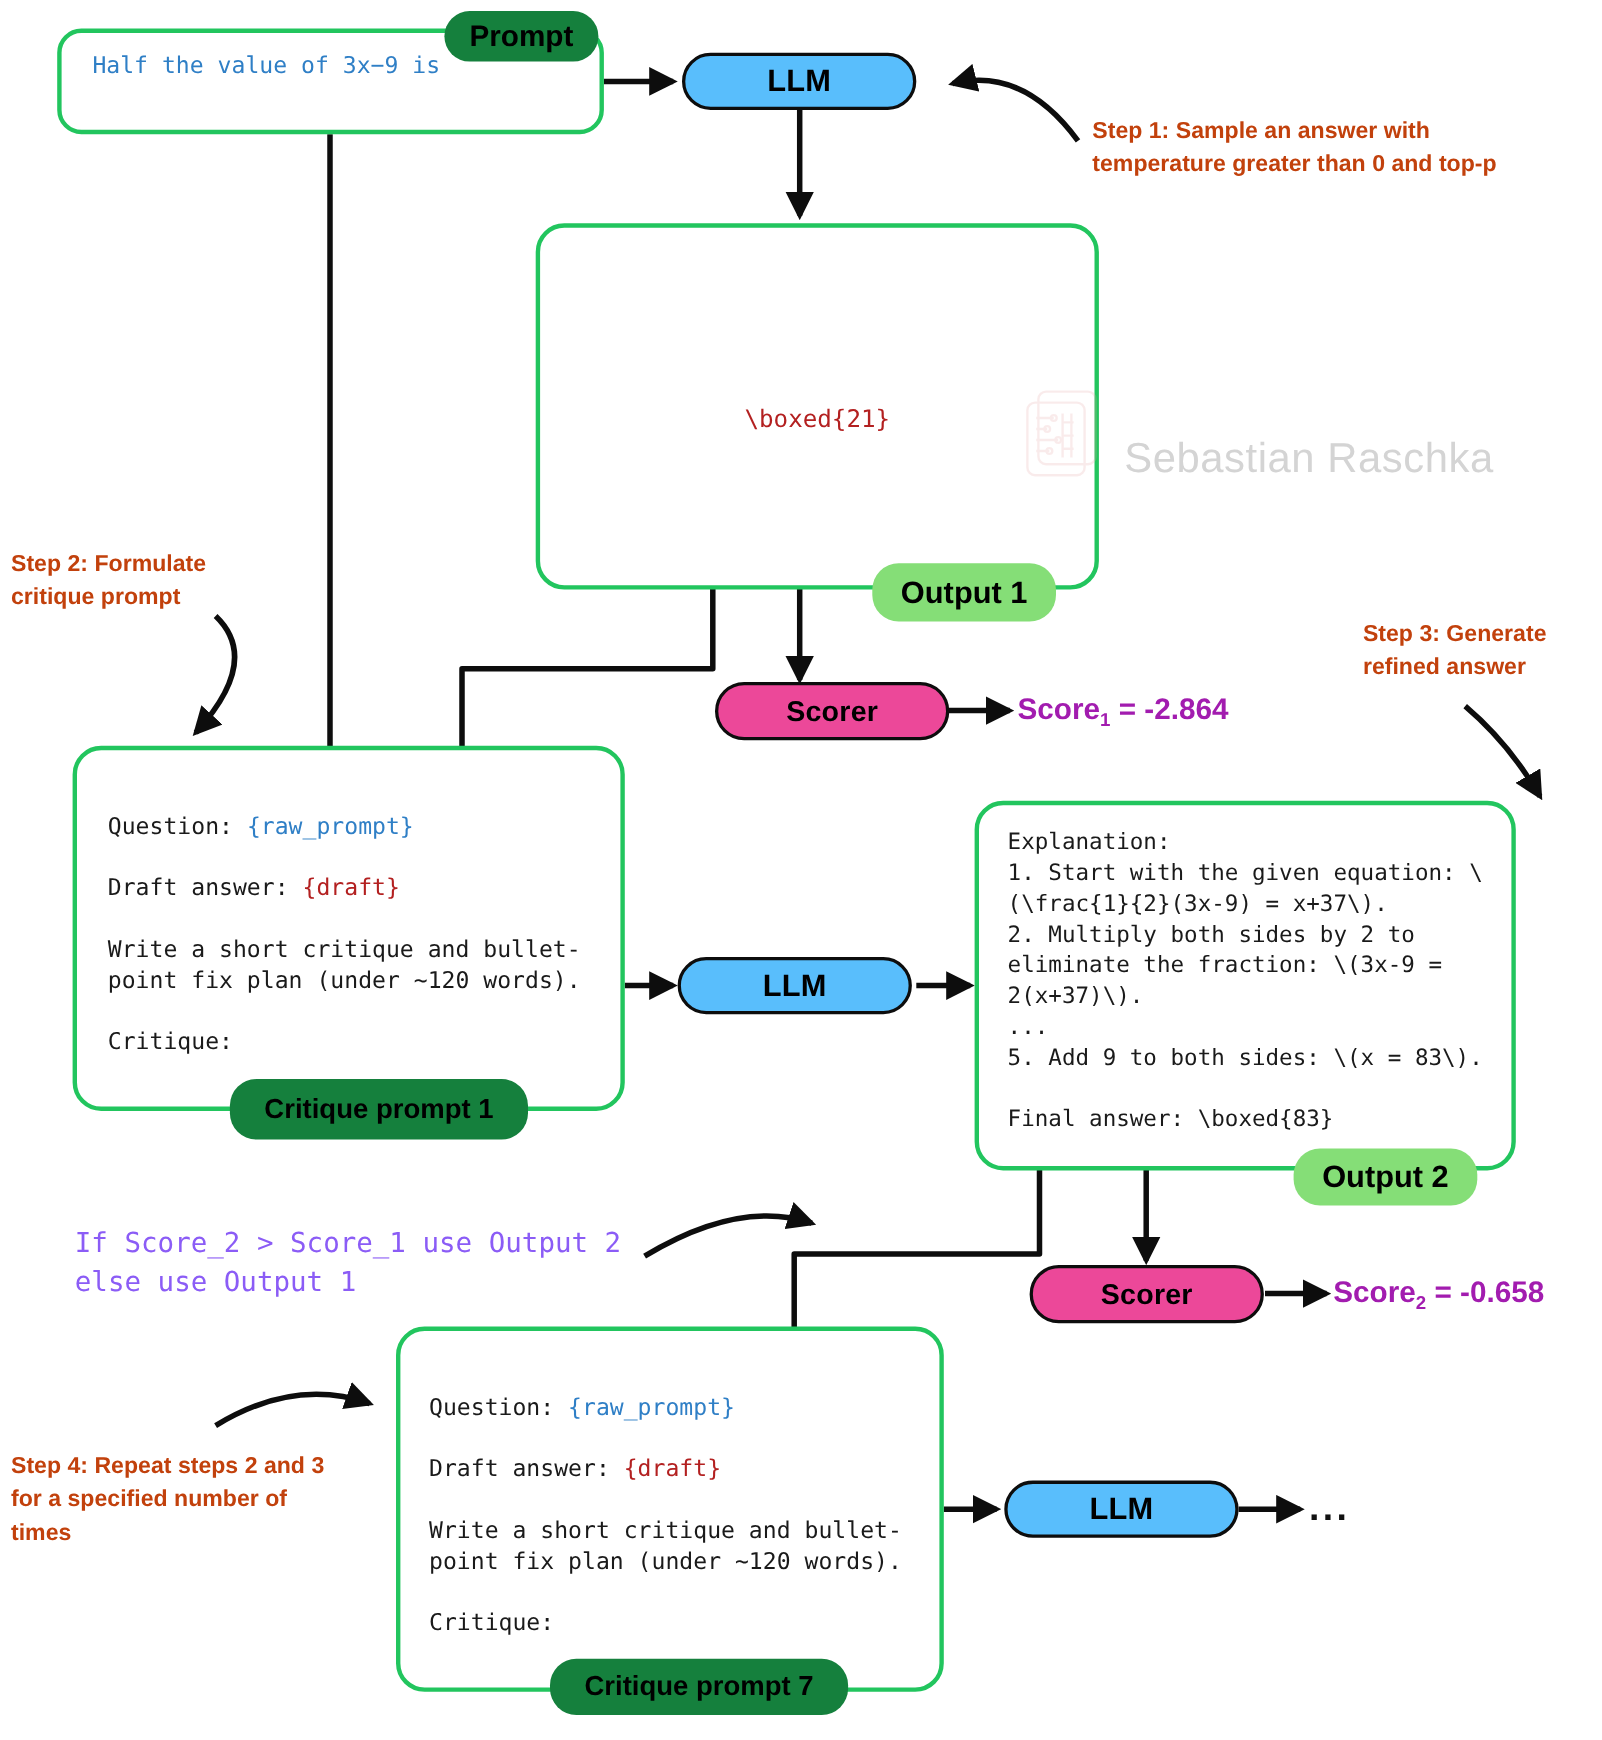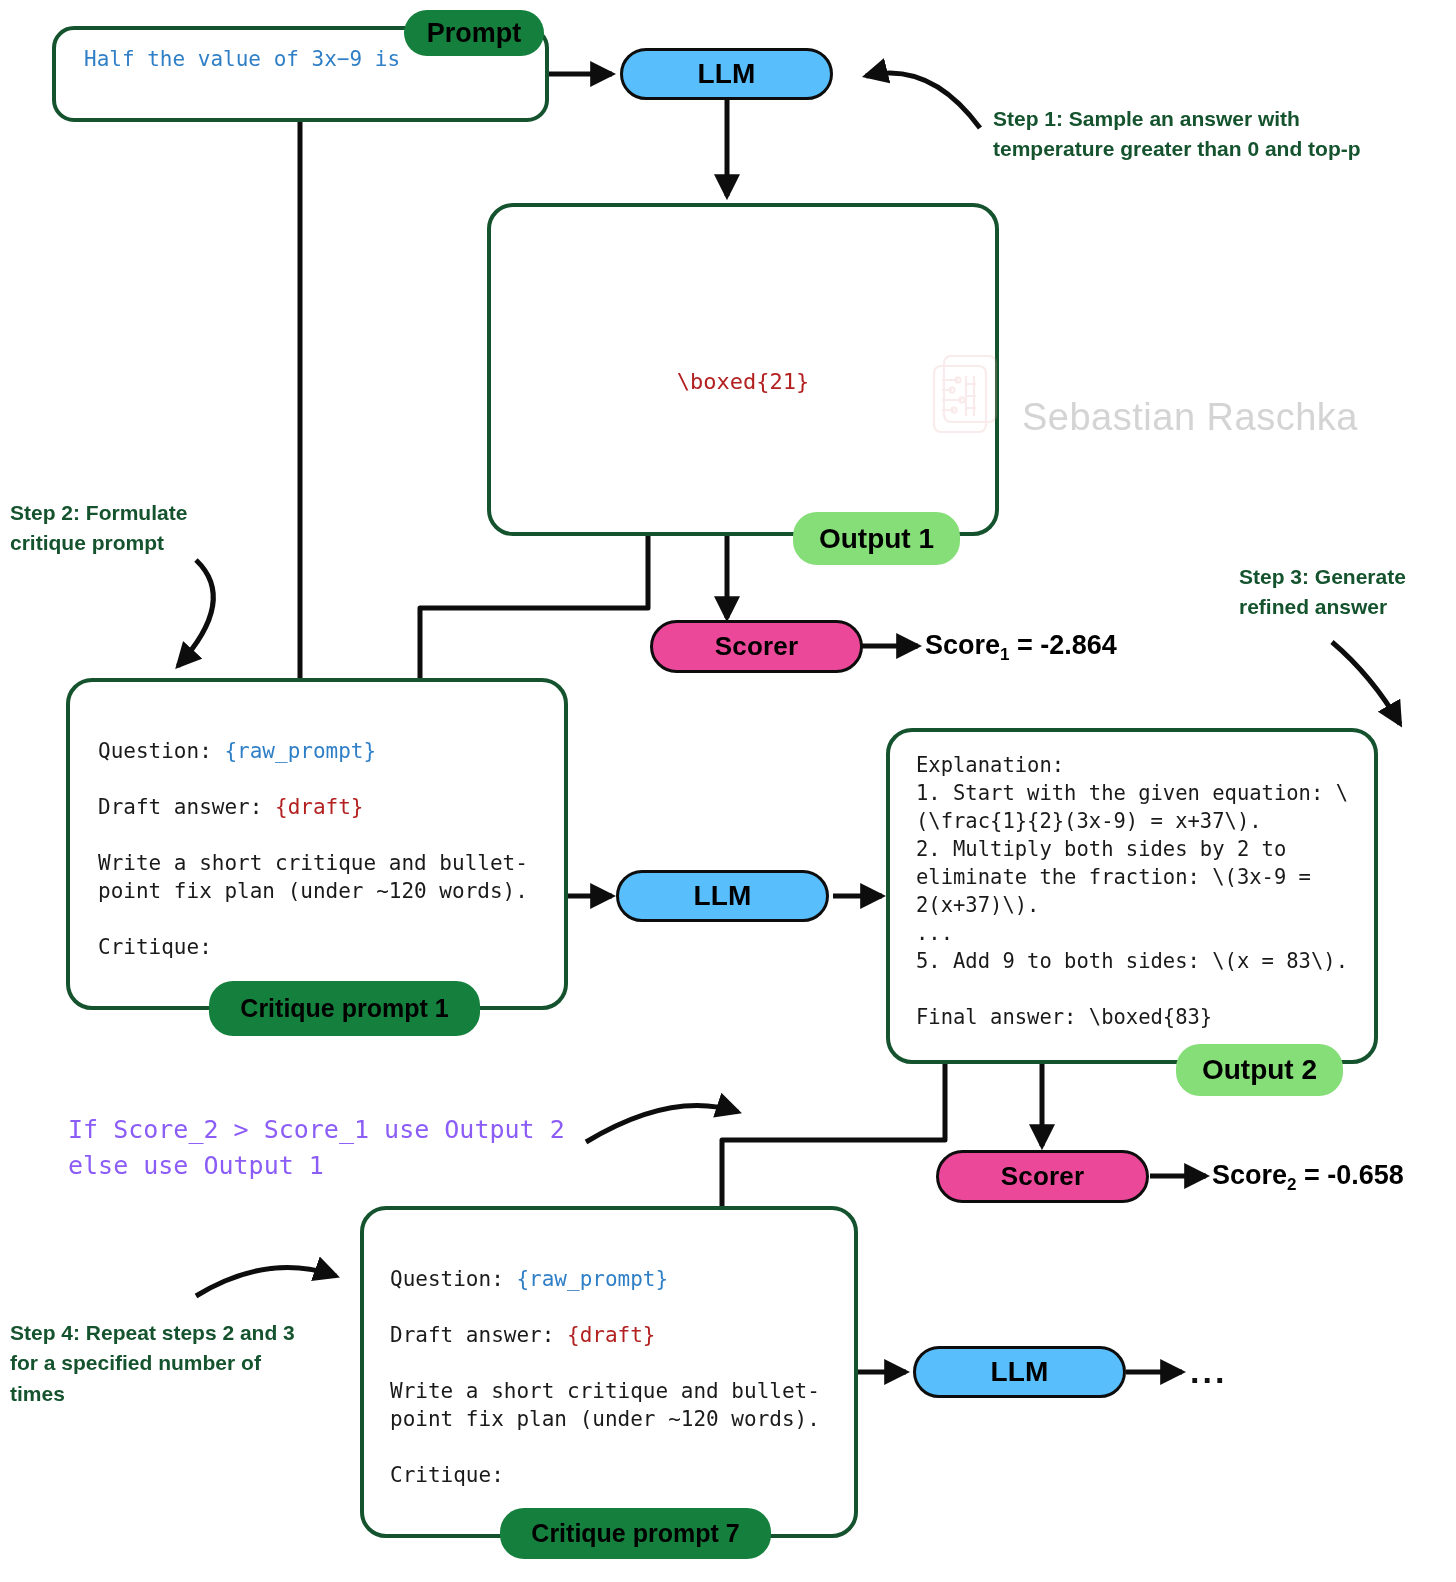--- a/index.html
+++ b/index.html
@@ -3,45 +3,45 @@
 <meta charset="utf-8">
 <style>
   html,body{margin:0;padding:0;background:#ffffff;}
   body{width:1456px;height:1582px;position:relative;overflow:hidden;
        font-family:"Liberation Sans", sans-serif;}
   #canvas{position:absolute;left:0;top:0;width:1456px;height:1582px;}
   svg.wires{position:absolute;left:0;top:0;width:1456px;height:1582px;pointer-events:none;}
 
   
   .rbox{position:absolute;box-sizing:border-box;background:#fff;
-        border:4px solid #14532d;border-radius:26px;}
+        border:4px solid #22c55e;border-radius:26px;}
   .mono{font-family:"DejaVu Sans Mono","Liberation Mono",monospace;
         color:#1a1a1a;white-space:pre;line-height:1.52;}
 
   
   .pill{position:absolute;box-sizing:border-box;display:flex;align-items:center;
         justify-content:center;border:3px solid #0d0d0d;border-radius:30px;
         font-weight:bold;color:#000;letter-spacing:.2px;}
   .pill.llm{background:#59befc;}
   .pill.scorer{background:#ec4899;}
   .tag{position:absolute;box-sizing:border-box;display:flex;align-items:center;
        justify-content:center;border-radius:24px;font-weight:bold;color:#000;}
   .tag.yellow{background:#15803d;}
   .tag.green{background:#85de77;}
 
   
-  .step{position:absolute;font-weight:bold;color:#14532d;line-height:1.45;
+  .step{position:absolute;font-weight:bold;color:#c2410c;line-height:1.45;
         font-size:21px;}
 
   
   .note{position:absolute;font-family:"DejaVu Sans Mono","Liberation Mono",monospace;
         font-size:25px;color:#8b5cf6;line-height:1.45;white-space:pre;}
 
   
-  .score{position:absolute;font-weight:bold;font-size:27px;color:#000000;white-space:nowrap;}
+  .score{position:absolute;font-weight:bold;font-size:27px;color:#a21caf;white-space:nowrap;}
   .score sub{font-size:17px;}
 
   
   .wm-text{position:absolute;color:#d4d4d4;font-size:38px;letter-spacing:.5px;}
   .wm-logo{position:absolute;opacity:.22;}
 
   .dots{position:absolute;font-weight:bold;font-size:34px;color:#111;letter-spacing:3px;}
 
   .c-blue{color:#2f7fc6;}
   .c-red{color:#b32020;}

